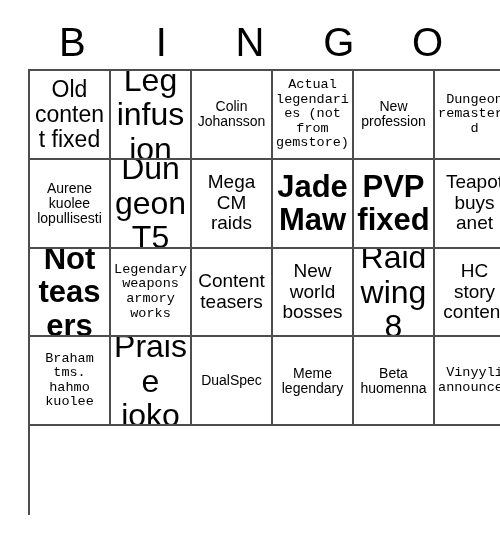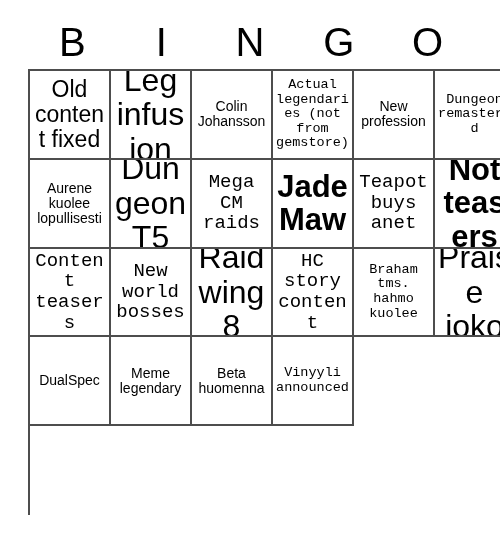--- a/index.html
+++ b/index.html
@@ -79,21 +79,21 @@
     width: 100%;
     line-height: 1.08;
     color: #000000;
     word-wrap: break-word;
   }
 
   
   .fs-xxl .cell-text { font-size: 31px; font-weight: bold; }
   .fs-xl  .cell-text { font-size: 32px; }
   .fs-lg  .cell-text { font-size: 23px; }
-  .fs-md  .cell-text { font-size: 19px; font-family: Liberation Mono, monospace; }
+  .fs-md  .cell-text { font-size: 19px; }
   .fs-sm  .cell-text { font-size: 14px; }
   .fs-xs  .cell-text { font-size: 13.5px; font-family: Liberation Mono, monospace; }
 </style>
 </head>
 <body>
 
 <div id="bingo-card">
 
   <div id="bingo-header">
       <div class="header-letter">B</div>
@@ -127,25 +127,31 @@
       </div>
       <div class="bingo-cell fs-xl">
         <span class="cell-text">Dungeon T5</span>
       </div>
       <div class="bingo-cell fs-md">
         <span class="cell-text">Mega CM raids</span>
       </div>
       <div class="bingo-cell fs-xxl">
         <span class="cell-text">Jade Maw</span>
       </div>
+      <div class="bingo-cell fs-xxl">
+        <span class="cell-text">PVP fixed</span>
+      </div>
       <div class="bingo-cell fs-md">
         <span class="cell-text">Teapot buys anet</span>
       </div>
       <div class="bingo-cell fs-xxl">
         <span class="cell-text">Not teasers</span>
+      </div>
+      <div class="bingo-cell fs-xs">
+        <span class="cell-text">Legendary weapons armory works</span>
       </div>
       <div class="bingo-cell fs-md">
         <span class="cell-text">Content teasers</span>
       </div>
       <div class="bingo-cell fs-md">
         <span class="cell-text">New world bosses</span>
       </div>
       <div class="bingo-cell fs-xl">
         <span class="cell-text">Raid wing 8</span>
       </div>

